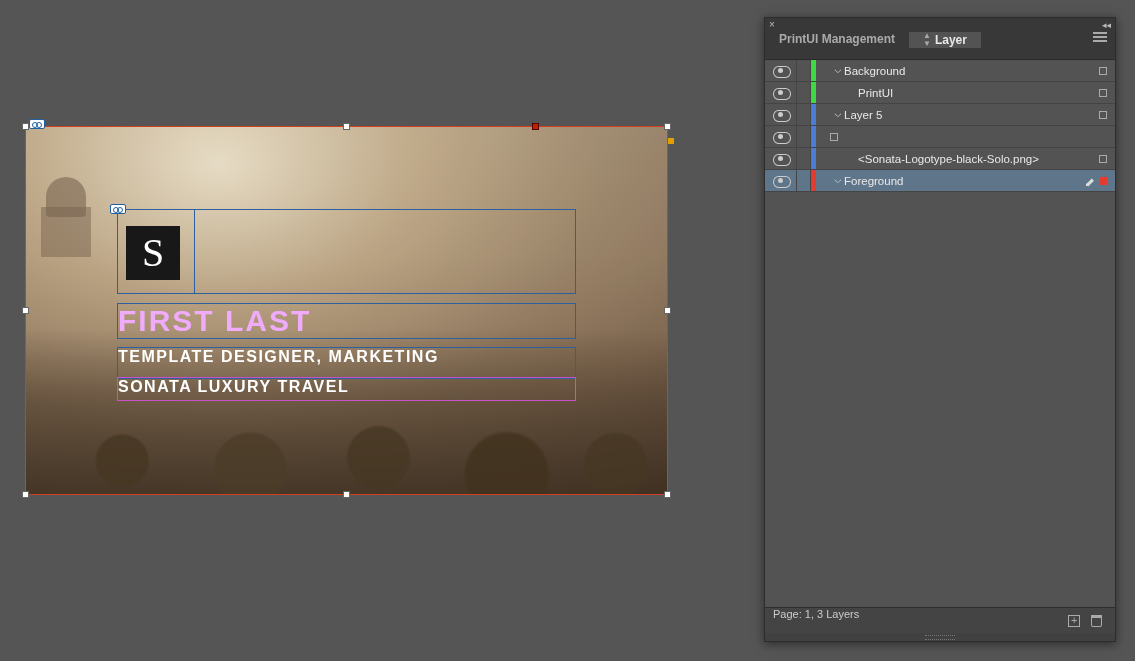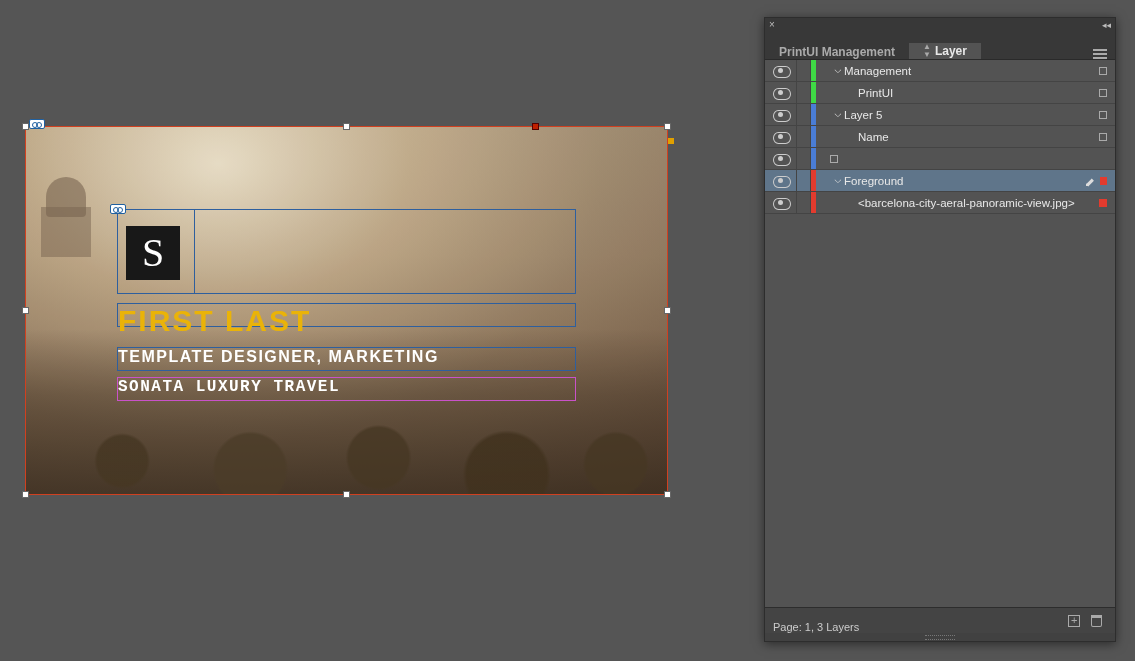--- a/index.html
+++ b/index.html
@@ -127,49 +127,49 @@
   .name-frame {
     position: absolute;
     left: 91px; top: 82px;
     width: 459px; height: 85px;
     border: 1px solid #2e5f9e;
     pointer-events: none;
   }
   .name-line {
     position: absolute;
     left: 91px; top: 176px;
-    width: 459px; height: 24px;
+    width: 459px; height: 36px;
     border: 1px solid #2e5f9e;
-    color: #eab308;
+    color: #f0abfc;
     font-weight: 800;
     font-size: 30px;
     letter-spacing: 2px;
     font-family: Arial, sans-serif;
   }
   .position-line {
     position: absolute;
     left: 91px; top: 220px;
-    width: 459px; height: 24px;
+    width: 459px; height: 32px;
     border: 1px solid #2e5f9e;
     color: #ffffff;
     font-weight: 700;
     font-size: 16px;
     letter-spacing: 1.5px;
     font-family: Arial, sans-serif;
   }
   .company-line {
     position: absolute;
     left: 91px; top: 250px;
     width: 459px; height: 24px;
     border: 1px solid #c952c9;
     color: #ffffff;
     font-weight: 700;
     font-size: 16px;
     letter-spacing: 1.5px;
-    font-family: Liberation Mono, monospace;
+    font-family: Liberation Sans, sans-serif;
   }
   
   .panel {
     position: absolute;
     left: 764px;
     top: 17px;
     width: 352px;
     height: 625px;
     background: #535353;
     border: 1px solid #2d2d2d;
@@ -196,21 +196,21 @@
     position: absolute;
     right: 4px;
     color: #bbb;
     font-size: 9px;
     cursor: pointer;
   }
   .panel-tabs {
     height: 28px;
     background: #383838;
     display: flex;
-    align-items: flex-end;
+    align-items: flex-start;
     border-bottom: 1px solid #2a2a2a;
   }
   .tab {
     padding: 0 14px;
     display: flex;
     align-items: center;
     font-size: 12px;
     font-weight: 600;
     color: #aaa;
     cursor: pointer;
@@ -356,21 +356,21 @@
     width: 8px; height: 8px;
     border: 1px solid #aaa;
   }
   .sel-box.filled { background: #e33b2e; border-color: #e33b2e; }
   
   .panel-footer {
     height: 26px;
     background: #444;
     border-top: 1px solid #2d2d2d;
     display: flex;
-    align-items: flex-end;
+    align-items: flex-start;
     padding: 0 8px;
     font-size: 11px;
     color: #ccc;
   }
   .footer-spacer { flex:1; }
   .footer-btn {
     width: 22px;
     height: 100%;
     display: flex;
     align-items: center;
@@ -460,21 +460,21 @@
   <div class="layers-list" id="layers-list">
       <div class="layer-row">
         <div class="vis-cell">
           <div class="eye"></div>
         </div>
         <div class="lock-cell"></div>
         <div class="color-strip cs-green"></div>
         <div class="row-content">
           <span class="indent1"></span>
           <span class="disclosure">⌵</span>
-          <span class="row-label">Management</span>
+          <span class="row-label">Background</span>
         </div>
         <div class="row-end">
           <div class="sel-box"></div>
         </div>
       </div>
       <div class="layer-row">
         <div class="vis-cell">
           <div class="eye"></div>
         </div>
         <div class="lock-cell"></div>
@@ -502,70 +502,55 @@
         <div class="row-end">
           <div class="sel-box"></div>
         </div>
       </div>
       <div class="layer-row">
         <div class="vis-cell">
           <div class="eye"></div>
         </div>
         <div class="lock-cell"></div>
         <div class="color-strip cs-blue"></div>
+        <div class="row-end">
+          <div class="sel-box"></div>
+        </div>
+      </div>
+      <div class="layer-row">
+        <div class="vis-cell">
+          <div class="eye"></div>
+        </div>
+        <div class="lock-cell"></div>
+        <div class="color-strip cs-blue"></div>
         <div class="row-content">
           <span class="indent2"></span>
           <span class="disclosure"></span>
-          <span class="row-label">Name</span>
-        </div>
-        <div class="row-end">
-          <div class="sel-box"></div>
-        </div>
-      </div>
-      <div class="layer-row">
-        <div class="vis-cell">
-          <div class="eye"></div>
-        </div>
-        <div class="lock-cell"></div>
-        <div class="color-strip cs-blue"></div>
+          <span class="row-label">&lt;Sonata-Logotype-black-Solo.png&gt;</span>
+        </div>
         <div class="row-end">
           <div class="sel-box"></div>
         </div>
       </div>
       <div class="layer-row selected">
         <div class="vis-cell">
           <div class="eye"></div>
         </div>
         <div class="lock-cell"></div>
         <div class="color-strip cs-red"></div>
         <div class="row-content">
           <span class="indent1"></span>
           <span class="disclosure">⌵</span>
           <span class="row-label">Foreground</span>
         </div>
         <div class="row-end">
           <div class="pencil"></div>
           <div class="sel-box filled"></div>
         </div>
       </div>
-      <div class="layer-row">
-        <div class="vis-cell">
-          <div class="eye"></div>
-        </div>
-        <div class="lock-cell"></div>
-        <div class="color-strip cs-red"></div>
-        <div class="row-content">
-          <span class="indent2"></span>
-          <span class="disclosure"></span>
-          <span class="row-label">&lt;barcelona-city-aeral-panoramic-view.jpg&gt;</span>
-        </div>
-        <div class="row-end">
-          <div class="sel-box filled"></div>
-        </div>
-      </div>
     </div>
 
   <div class="panel-footer">
     <span>Page: 1, 3 Layers</span>
     <div class="footer-spacer"></div>
     <div class="footer-btn">
         <div class="new-icon"></div>
       </div>
     <div class="footer-btn">
         <div class="trash-icon"></div>

